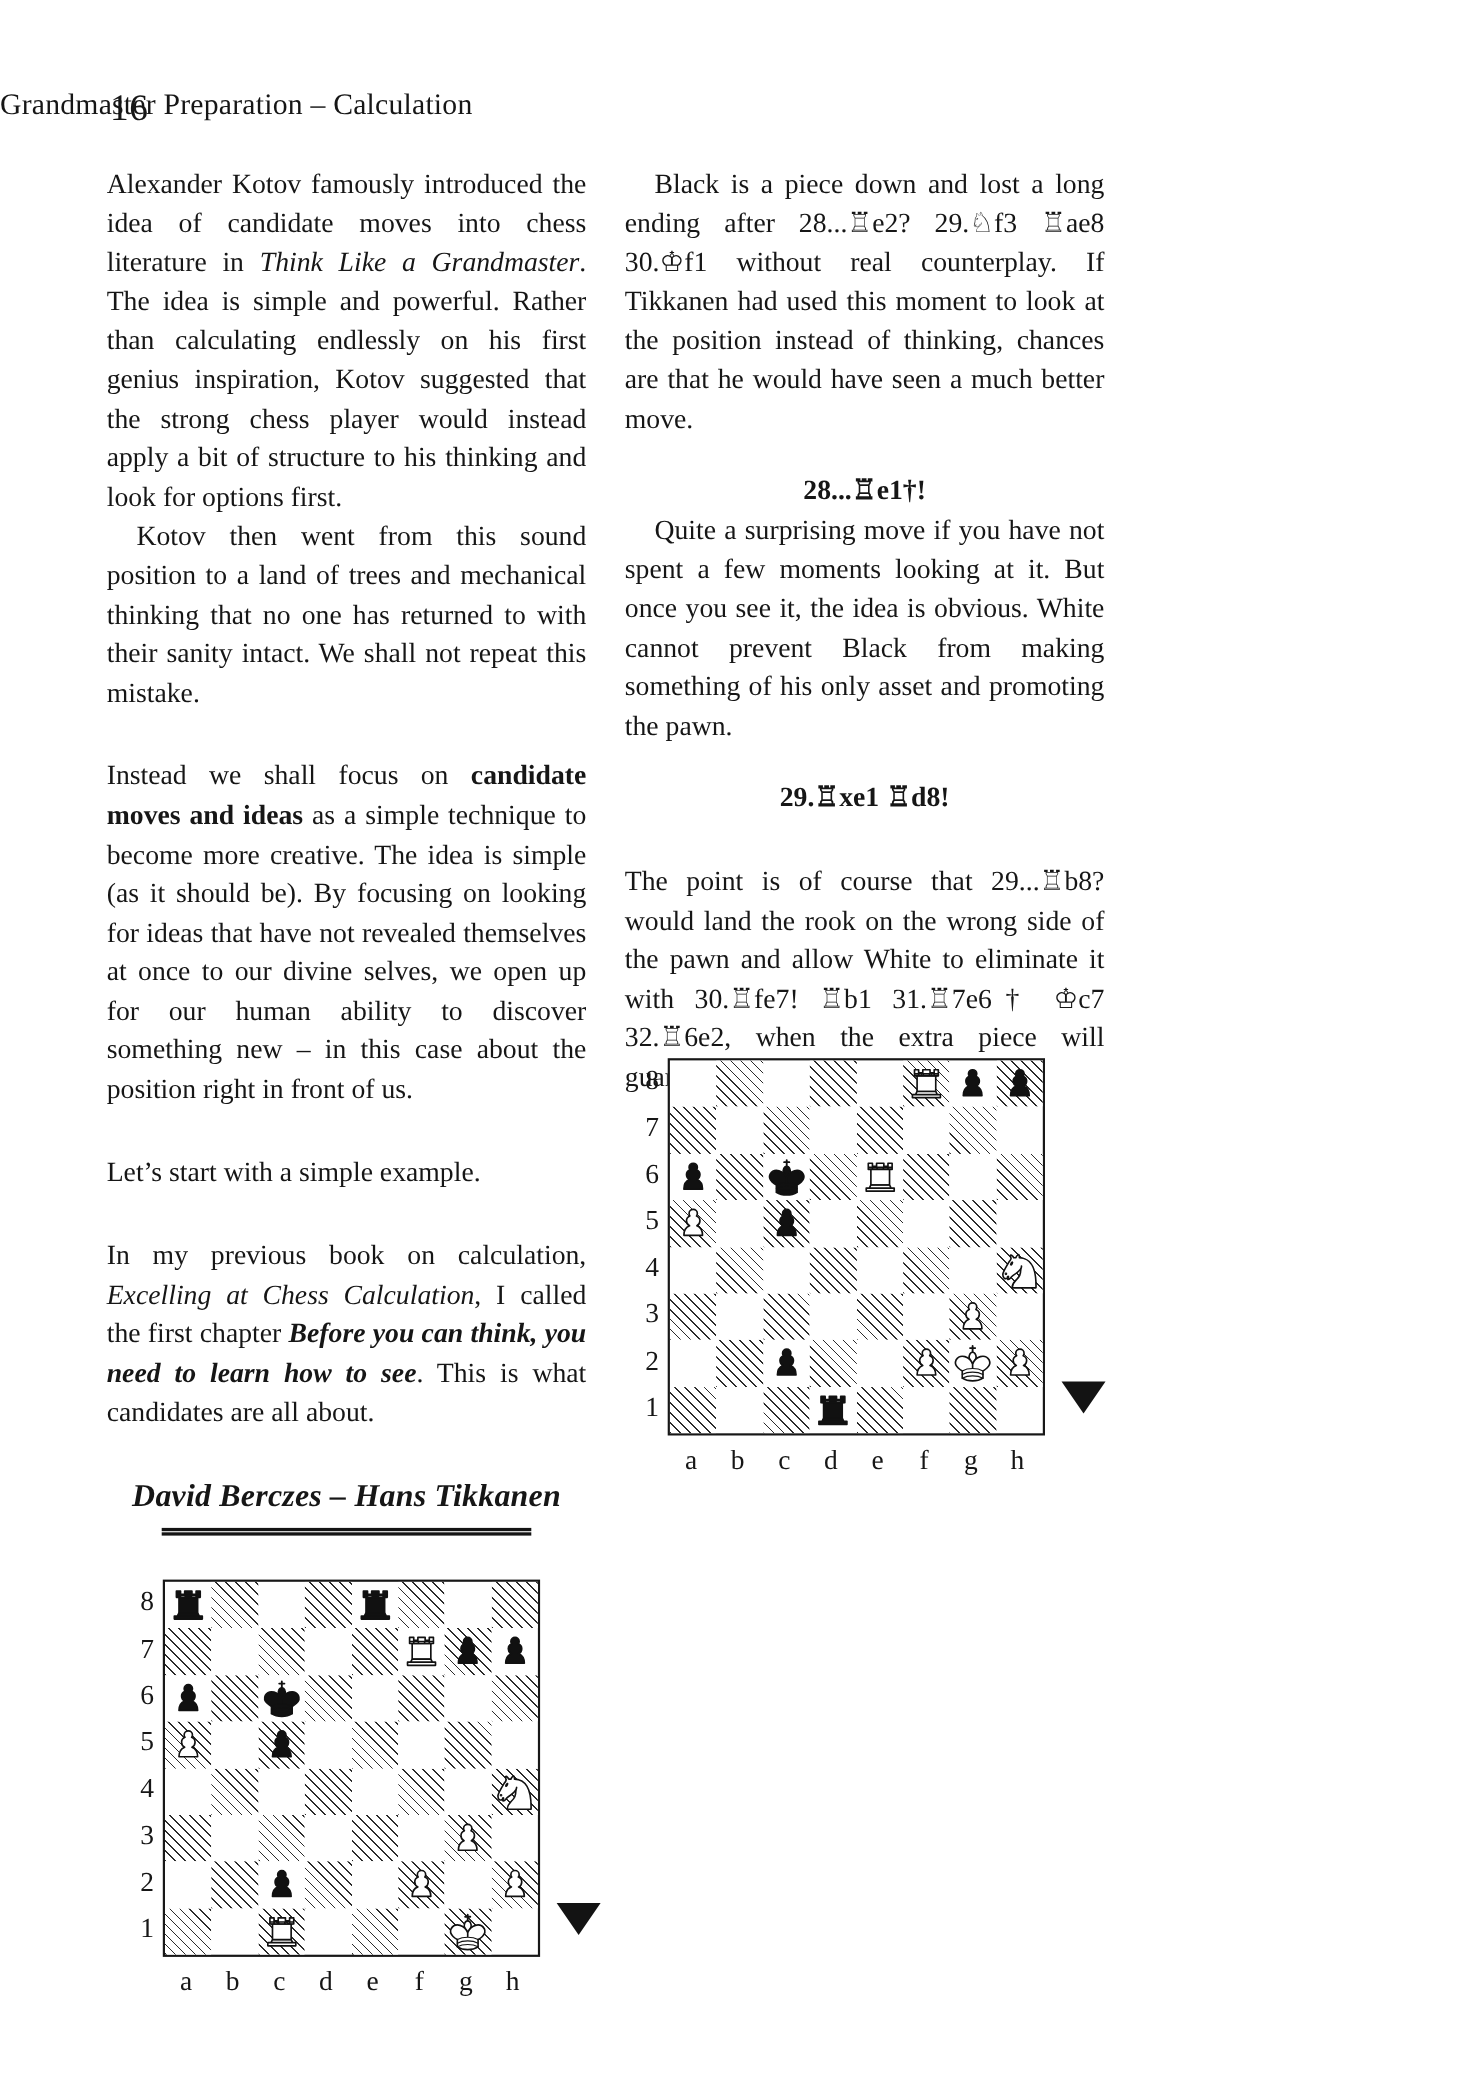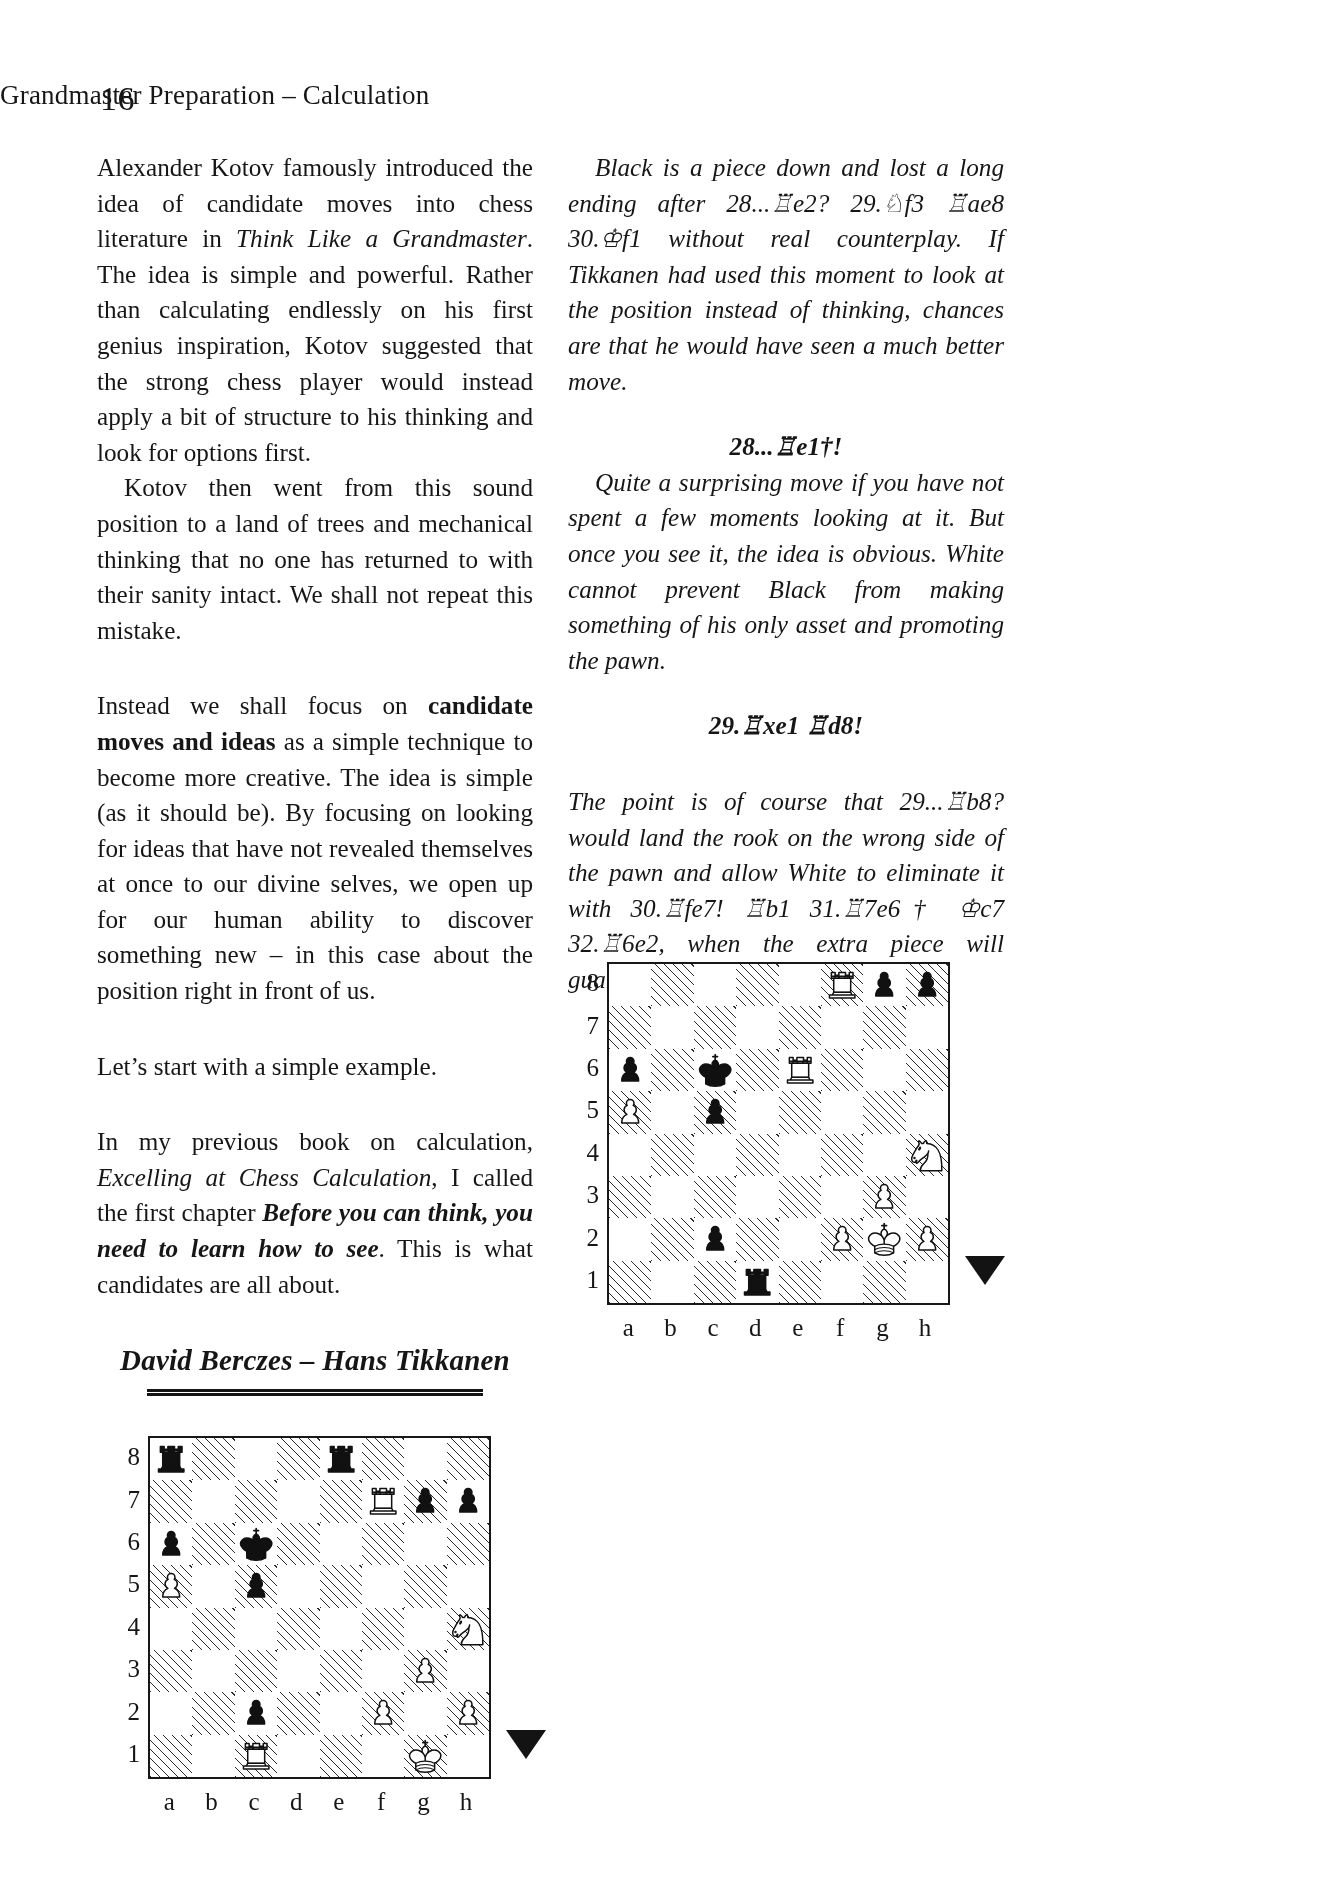--- a/index.html
+++ b/index.html
@@ -29,21 +29,21 @@
   }
 
   
   .col {
     position:absolute; top:150px; width:436px;
     font-size:25.2px; line-height:35.6px;
     text-align:justify; text-justify:inter-word;
     hyphens:none;
   }
   .col-left  { left:97px; }
-  .col-right { left:568px;font-style:italic; }
+  .col-right { left:568px; }
 
   p { margin:0; text-indent:0; }
   p.ind { text-indent:27px; }
   p.gap { margin-top:40px; }
   .bd { font-weight:bold; }
   .it { font-style:italic; }
   .bdit { font-weight:bold; font-style:italic; }
 
   .movehead {
     font-weight:bold; font-size:25.2px; line-height:35.6px;

